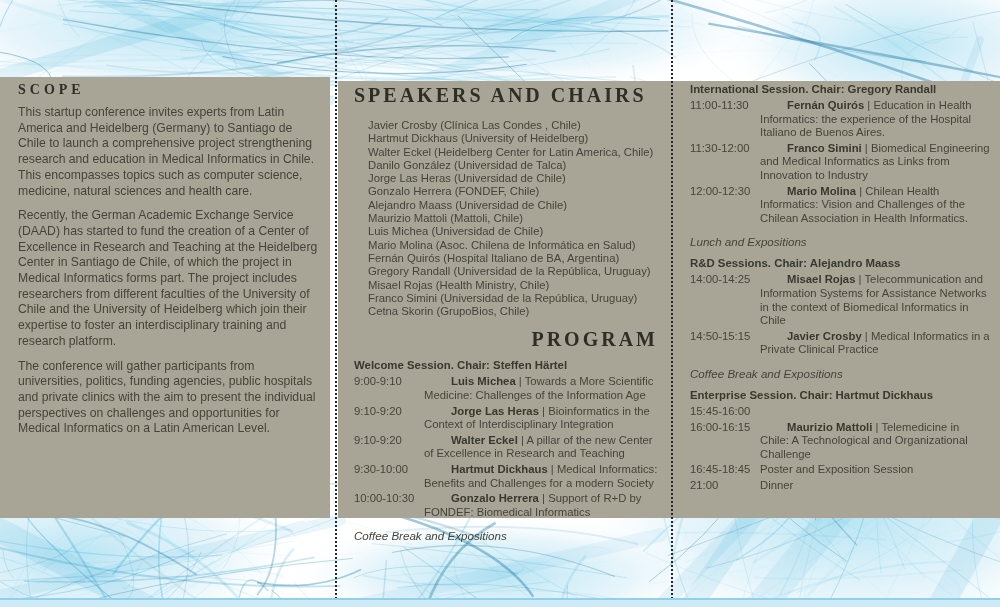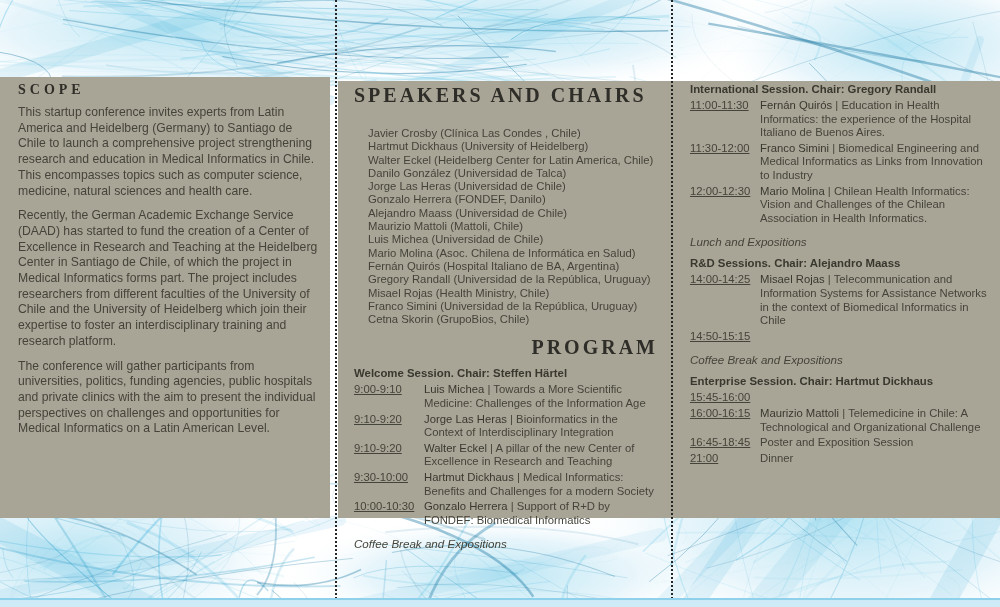--- a/index.html
+++ b/index.html
@@ -12,30 +12,30 @@
   .fold{position:absolute;top:0;bottom:0;width:0;border-left:2px dotted #262626;}
   .fold1{left:335px;}
   .fold2{left:671px;}
   .strip{position:absolute;left:0;right:0;bottom:0;height:7px;background:#cfeaf7;border-top:2px solid #8fd0ea;}
   .col{position:absolute;color:#45443a;}
   .col-scope{left:18px;top:82px;width:300px;}
   .col-mid{left:354px;top:84px;width:304px;}
   .col-right{left:690px;top:83px;width:300px;}
   h1.sec{font-family:"Liberation Serif","DejaVu Serif",serif;font-weight:600;font-size:14px;
          letter-spacing:4px;color:#2e2d27;margin:0 0 7px 0;}
-  .col-mid h1.sec{font-size:20px;letter-spacing:3px;margin-bottom:20px;}
+  .col-mid h1.sec{font-size:20px;letter-spacing:3px;margin-bottom:12px;}
   .col-scope p{font-size:12.2px;line-height:15.7px;margin:1px 0 9px 0;}
   .people{margin:2px 0 0 14px;font-size:11.3px;line-height:13.3px;}
   .people div{white-space:nowrap;}
   .prog-title{margin:10px 0 8px 0 !important;text-align:right;}
   .sess-head{font-weight:bold;font-size:11.4px;color:#39382f;margin:0 0 4px 0;}
   .row{display:flex;margin:0 0 2px 0;font-size:11.3px;line-height:13.6px;}
-  .time{flex:0 0 70px;text-decoration:underline;}
+  .time{flex:0 0 70px;}
   .desc{flex:1;}
-  .sp{font-weight:normal;color:#39382f;}
+  .sp{font-weight:bold;color:#39382f;margin-left:27px;}
   .talk.sep::before{content:"\00a0| ";}
   .note{font-style:italic;font-size:11.6px;margin:10px 0 9px 0;}
 </style>
 </head>
 <body>
 
 <div class="page">
 
   <svg class="bg" id="fractal" viewBox="0 0 1000 607" xmlns="http://www.w3.org/2000/svg">
     <defs>
@@ -448,21 +448,21 @@
   </section>
 
   <section class="col col-mid">
     <h1 class="sec">SPEAKERS AND CHAIRS</h1>
     <div class="people">
       <div>Javier Crosby (Clínica Las Condes , Chile)</div>
       <div>Hartmut Dickhaus (University of Heidelberg)</div>
       <div>Walter Eckel (Heidelberg Center for Latin America, Chile)</div>
       <div>Danilo González (Universidad de Talca)</div>
       <div>Jorge Las Heras (Universidad de Chile)</div>
-      <div>Gonzalo Herrera (FONDEF, Danilo)</div>
+      <div>Gonzalo Herrera (FONDEF, Chile)</div>
       <div>Alejandro Maass (Universidad de Chile)</div>
       <div>Maurizio Mattoli (Mattoli, Chile)</div>
       <div>Luis Michea (Universidad de Chile)</div>
       <div>Mario Molina (Asoc. Chilena de Informática en Salud)</div>
       <div>Fernán Quirós (Hospital Italiano de BA, Argentina)</div>
       <div>Gregory Randall (Universidad de la República, Uruguay)</div>
       <div>Misael Rojas (Health Ministry, Chile)</div>
       <div>Franco Simini (Universidad de la República, Uruguay)</div>
       <div>Cetna Skorin (GrupoBios, Chile)</div>
     </div>
@@ -512,20 +512,21 @@
     </div>
     <div class="note">Lunch and Expositions</div>
 
     <div class="sess-head">R&amp;D Sessions. Chair: Alejandro Maass</div>
     <div class="row">
       <span class="time">14:00-14:25</span>
       <span class="desc"><span class="sp">Misael Rojas</span><span class="talk sep">Telecommunication and Information Systems for Assistance Networks in the context of Biomedical Informatics in Chile</span></span>
     </div>
     <div class="row">
       <span class="time">14:50-15:15</span>
+      <span class="desc"><span class="sp">Javier Crosby</span><span class="talk sep">Medical Informatics in a Private Clinical Practice</span></span>
     </div>
     <div class="note">Coffee Break and Expositions</div>
 
     <div class="sess-head">Enterprise Session. Chair: Hartmut Dickhaus</div>
     <div class="row">
       <span class="time">15:45-16:00</span>
     </div>
     <div class="row">
       <span class="time">16:00-16:15</span>
       <span class="desc"><span class="sp">Maurizio Mattoli</span><span class="talk sep">Telemedicine in Chile: A Technological and Organizational Challenge</span></span>

